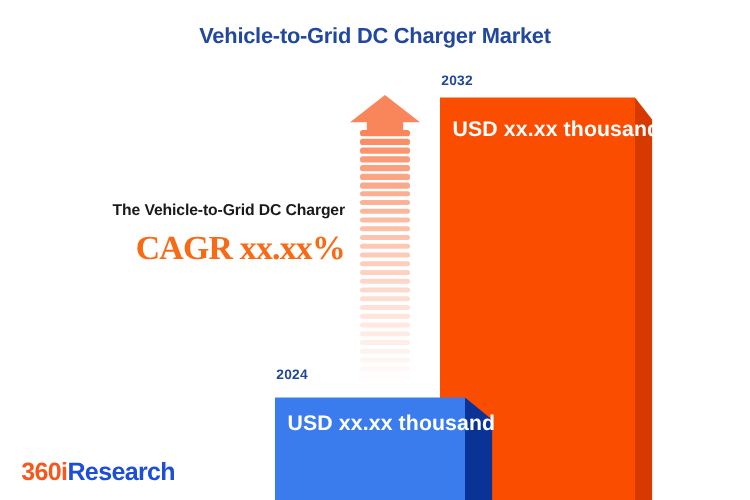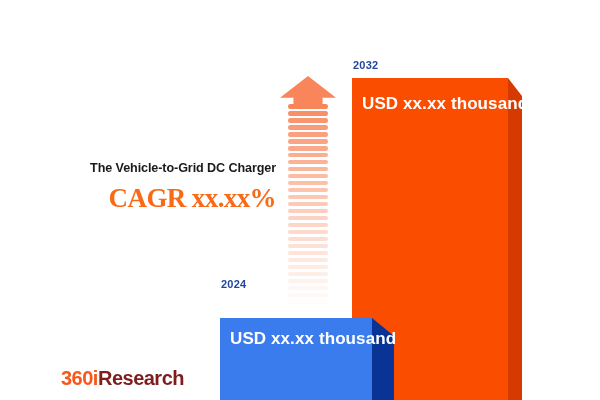--- a/index.html
+++ b/index.html
@@ -35,21 +35,21 @@
 
   
   .year-label {
     position: absolute;
     font-size: 11px;
     font-weight: bold;
     color: #22479F;
     letter-spacing: 0.2px;
   }
   #year-2032 { left: 353px; top: 59px; }
-  #year-2024 { left: 221px; top: 278px; }
+  #year-2024 { left: 221px; top: 294px; }
 
   
   .bar-group { position: absolute; }
 
   
   #bar-2032 {
     left: 352px;
     top: 78px;
     width: 170px;
     height: 322px;
@@ -173,28 +173,29 @@
 
   
   #logo {
     position: absolute;
     left: 17px;
     top: 367px;
     font-size: 20px;
     font-weight: bold;
     letter-spacing: -0.5px;
   }
-  #logo-360i { color: #F7571C; margin-left: 44px; }
-  #logo-research { color: #7f1d1d; }
+  #logo-360i { color: #F7571C; }
+  #logo-research { color: #1d4ed8; }
 </style>
 </head>
 <body>
 
 <div id="canvas">
 
+  <div id="chart-title">Vehicle-to-Grid DC Charger Market</div>
 
   <div class="year-label" id="year-2032">2032</div>
 
   <div class="bar-group" id="bar-2032">
     <div id="bar-2032-side"></div>
     <div id="bar-2032-front">
       <div class="bar-value" id="bar-2032-value">USD xx.xx thousand</div>
     </div>
   </div>
 

